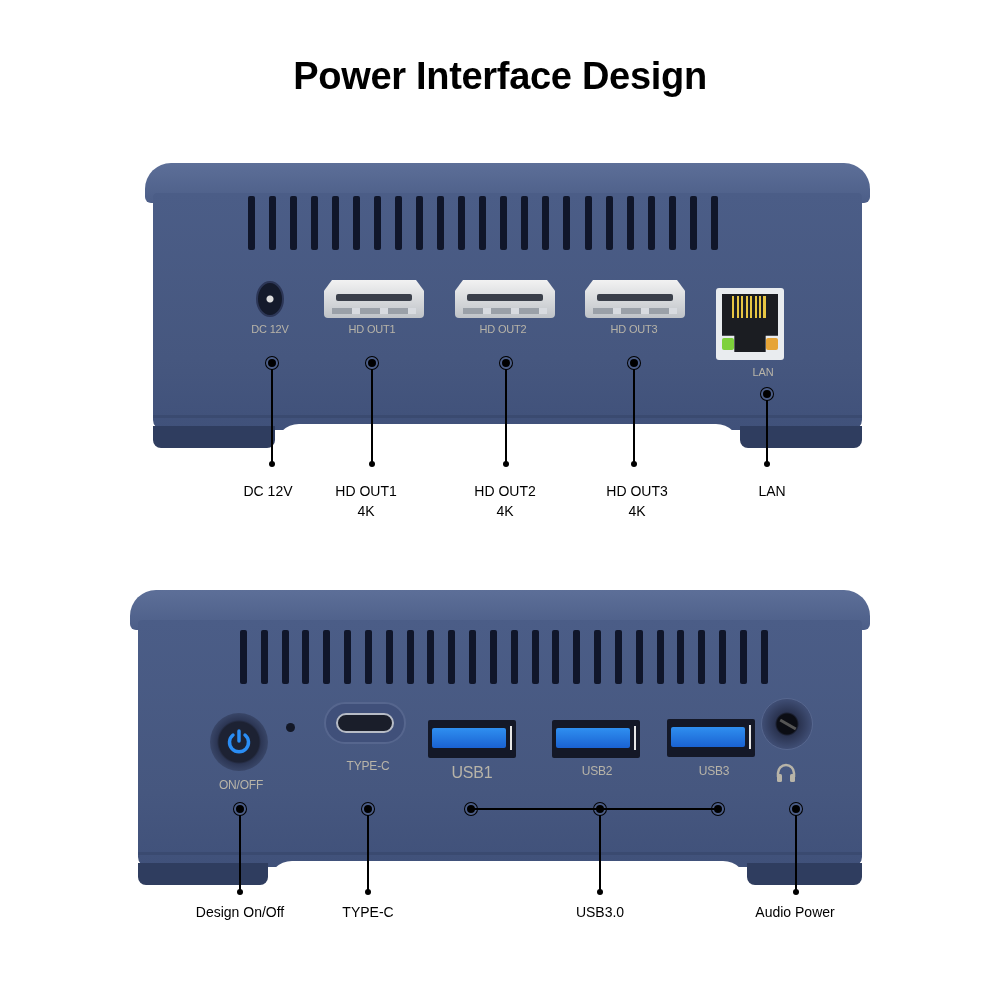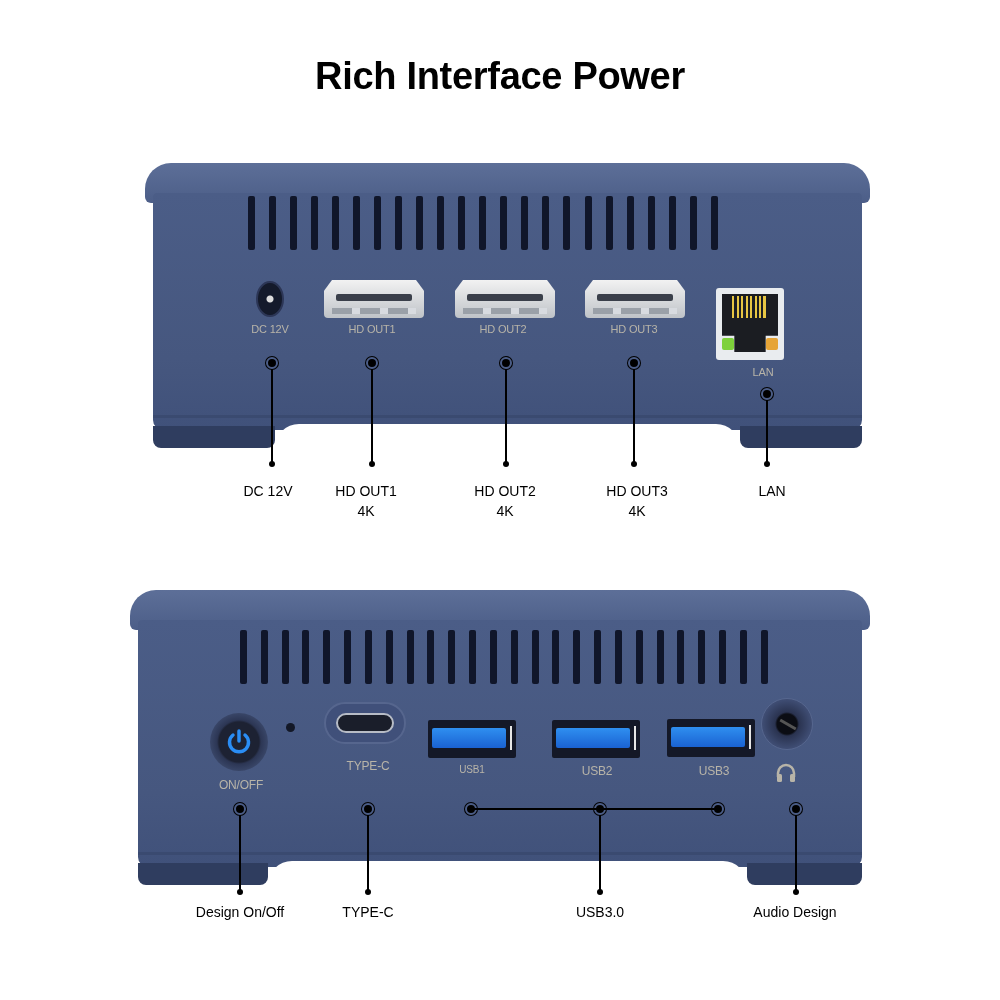--- a/index.html
+++ b/index.html
@@ -119,21 +119,21 @@
     border: 1px solid #56668e;
   }
   .audio-jack::after {
     content: ""; position: absolute; left: 17px; top: 24px; width: 18px; height: 3px;
     background: #555; transform: rotate(30deg);
   }
 </style>
 </head>
 <body>
 
-<div class="title">Rich Interface Power</div>
+<div class="title">Power Interface Design</div>
 
 <div class="device" style="left:145px; top:163px; width:725px; height:285px;">
   <div class="lid"></div>
   <div class="body"></div>
   <div class="ledge" style="top:252px;"></div>
   <div class="foot" style="left:8px; width:122px;"></div>
   <div class="foot" style="right:8px; width:122px;"></div>
   <div class="base-cut" style="left:130px; right:130px; background:#fff;"></div>
 
   <div class="vents" style="left:103px; top:33px; width:470px;">
@@ -267,21 +267,21 @@
 
   <div class="typec-bezel" style="left:194px; top:112px;">
     <div class="typec"></div>
   </div>
   <div class="port-label" style="left:238px; top:169px; font-size:12px;">TYPE-C</div>
 
   <div class="usb" style="left:298px; top:130px;">
       <div class="usb-tongue"></div>
       <div class="usb-edge"></div>
     </div>
-  <div class="port-label" style="left:342px; top:174px; font-size:10px;text-align:center;">USB1</div>
+  <div class="port-label" style="left:342px; top:174px; font-size:16px;text-align:center;">USB1</div>
 
   <div class="usb" style="left:422px; top:130px;">
       <div class="usb-tongue"></div>
       <div class="usb-edge"></div>
     </div>
   <div class="port-label" style="left:467px; top:174px; font-size:12px;">USB2</div>
 
   <div class="usb" style="left:537px; top:129px;">
       <div class="usb-tongue"></div>
       <div class="usb-edge"></div>
@@ -309,13 +309,13 @@
 <div class="line" style="left:600px; top:815px; height:77px;"></div>
 <div class="line" style="left:796px; top:815px; height:77px;"></div>
 <div class="tip" style="left:240px; top:892px;"></div>
 <div class="tip" style="left:368px; top:892px;"></div>
 <div class="tip" style="left:600px; top:892px;"></div>
 <div class="tip" style="left:796px; top:892px;"></div>
 
 <div class="callout" style="left:240px; top:902px;">Design On/Off</div>
 <div class="callout" style="left:368px; top:902px;">TYPE-C</div>
 <div class="callout" style="left:600px; top:902px;">USB3.0</div>
-<div class="callout" style="left:795px; top:902px;">Audio Design</div>
+<div class="callout" style="left:795px; top:902px;">Audio Power</div>
 
 </body></html>

